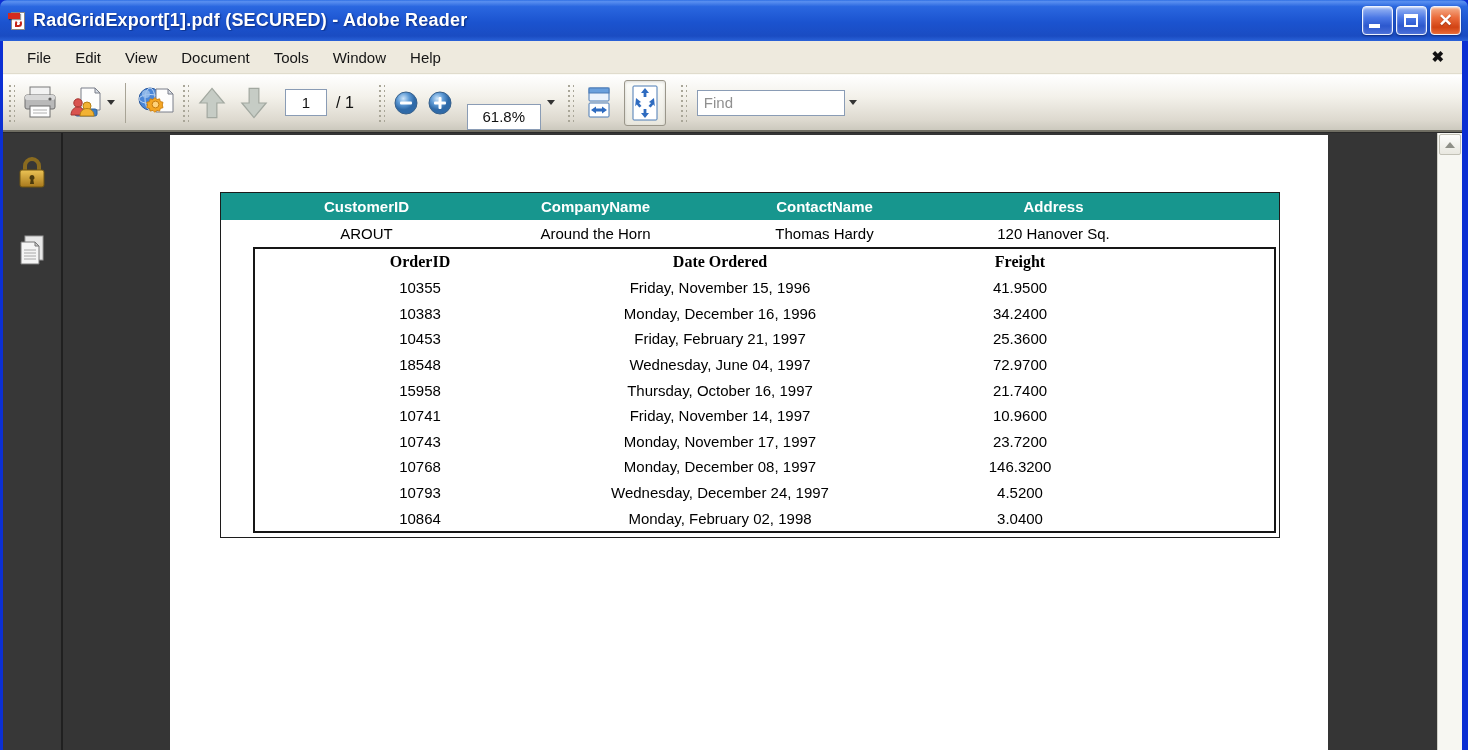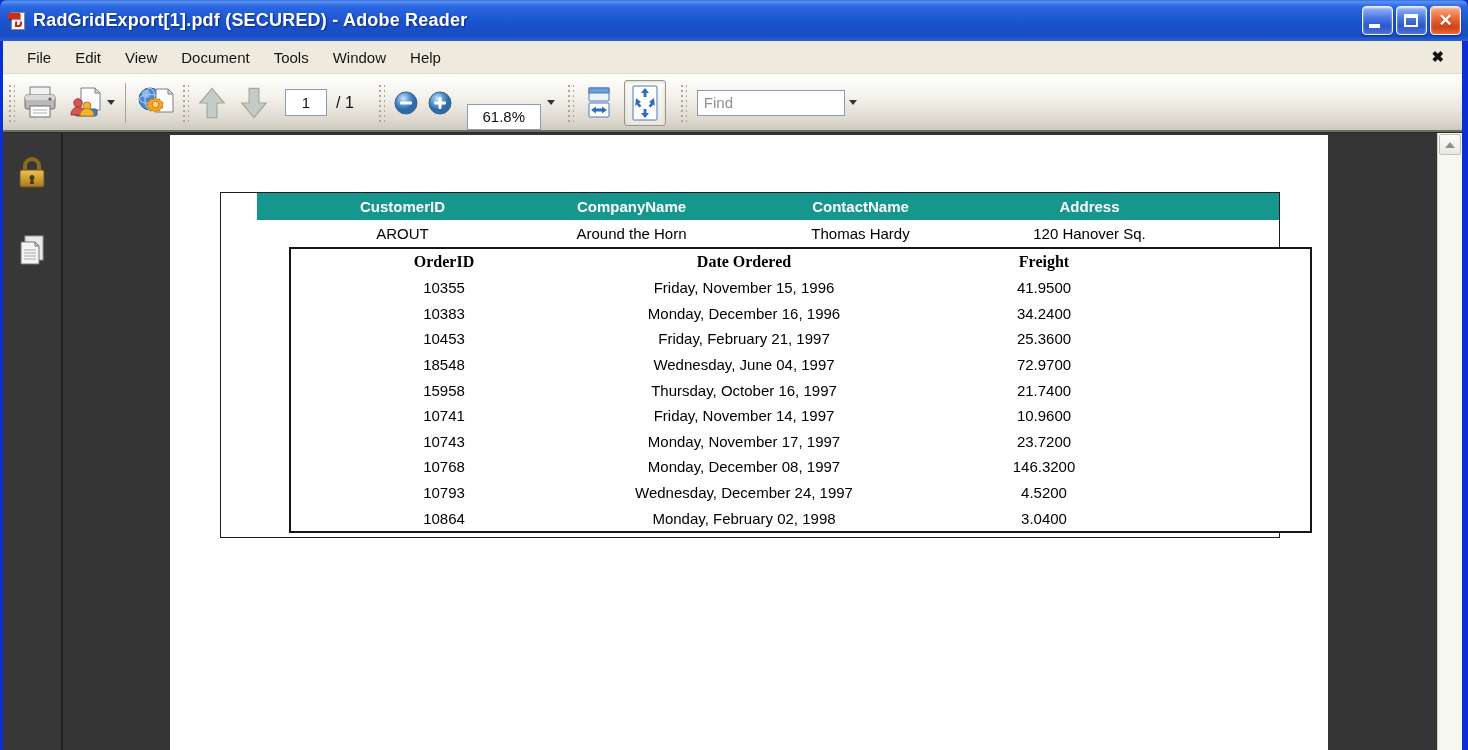--- a/index.html
+++ b/index.html
@@ -58,26 +58,26 @@
   .find-drop { width:17px; height:26px; display:flex; align-items:center; justify-content:center; }
 
   
   .docarea { flex:1; display:flex; min-height:0; background:#353535; border-top:1px solid #2a2a2a; }
   .navstrip { width:60px; flex:0 0 60px; background:#373737; border-right:2px solid #202020; display:flex; flex-direction:column; align-items:center; padding-top:20px; gap:38px; }
   .navbtn { width:44px; height:40px; display:flex; align-items:center; justify-content:center; border-radius:3px; }
   .pagearea { flex:1; position:relative; background:#353535; min-width:0; }
   .page { position:absolute; left:107px; top:2px; width:1158px; height:calc(100% - 2px); background:#fff; }
 
   
-  .master { position:absolute; left:50px; top:57px; width:1060px; border:1px solid #1c1c1c; background:#fff;padding-left:36px; }
+  .master { position:absolute; left:50px; top:57px; width:1060px; border:1px solid #1c1c1c; background:#fff; }
   .mgrid { display:grid; grid-template-columns:229px 229px 229px 229px; padding-left:31px; align-items:center; text-align:center; }
   .mhead { height:27px; background:#17968e; color:#fff; font-weight:bold; font-size:15px; }
   .mrow  { height:26px; background:#fff; color:#000; font-size:15px; }
   .detail { margin:1px 0 4px 32px; width:1023px; border:2px solid #161616; background:#fff; }
-  .dgrid { display:grid; grid-template-columns:300px 300px 300px; padding-left:3px; align-items:center; text-align:center; }
+  .dgrid { display:grid; grid-template-columns:300px 300px 300px; padding-left:3px; align-items:center; text-align:center;margin-left:12px; }
   .dhead { height:26px; font-family:"Liberation Serif", serif; font-weight:bold; font-size:16px; color:#000; }
   .drow { height:25.6px; font-size:15px; color:#000; }
 
   
   .scrollbar { width:25px; flex:0 0 25px; background:#f7f7f2; border-left:1px solid #cfcfc6; display:flex; flex-direction:column; }
   .scroll-up { height:21px; background:linear-gradient(180deg,#fdfdfb,#e9e8e0); border:1px solid #c2c1b6; border-radius:2px; margin:1px; display:flex; align-items:center; justify-content:center; }
   .chev-up { width:0; height:0; border-left:5px solid transparent; border-right:5px solid transparent; border-bottom:6px solid #8f9088; }
 
   svg { display:block; }
 </style>

